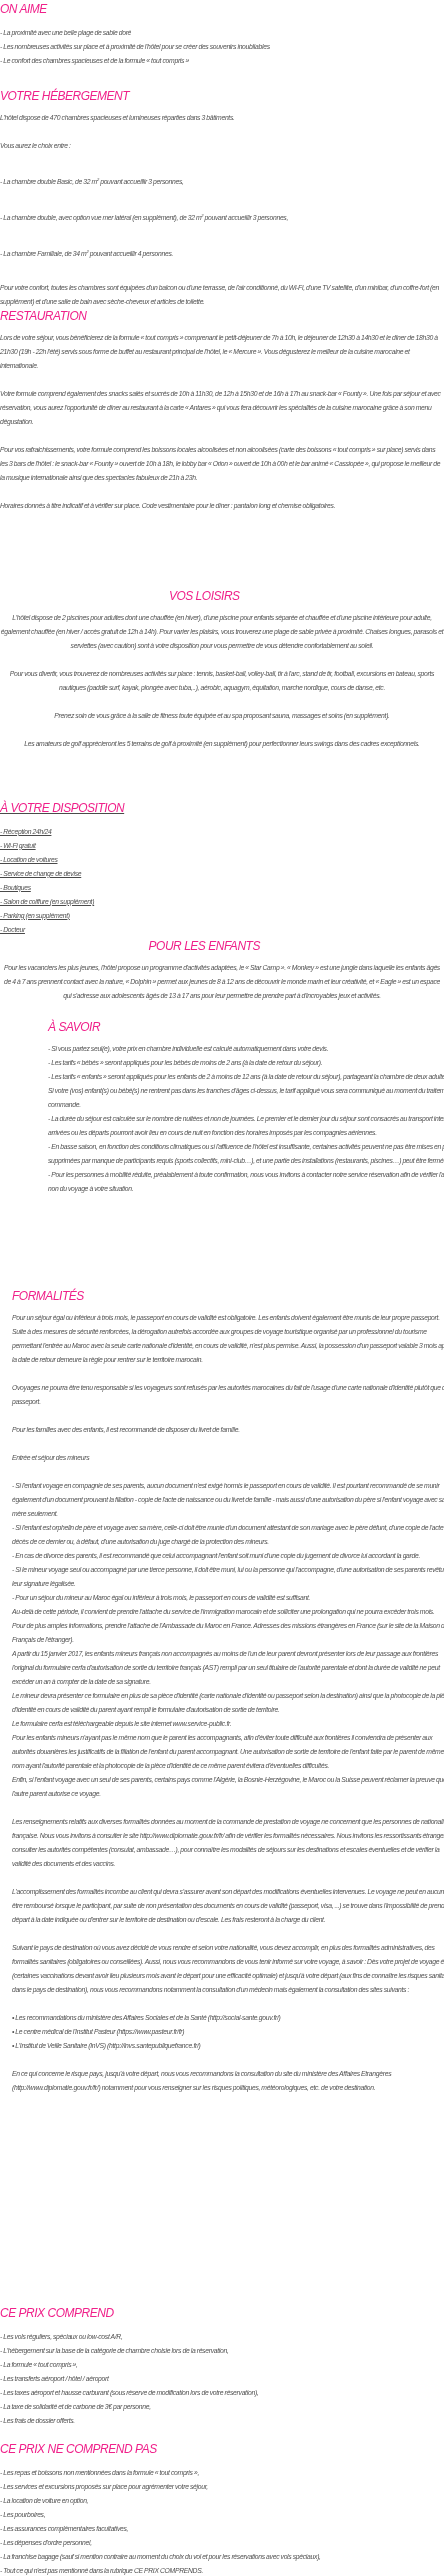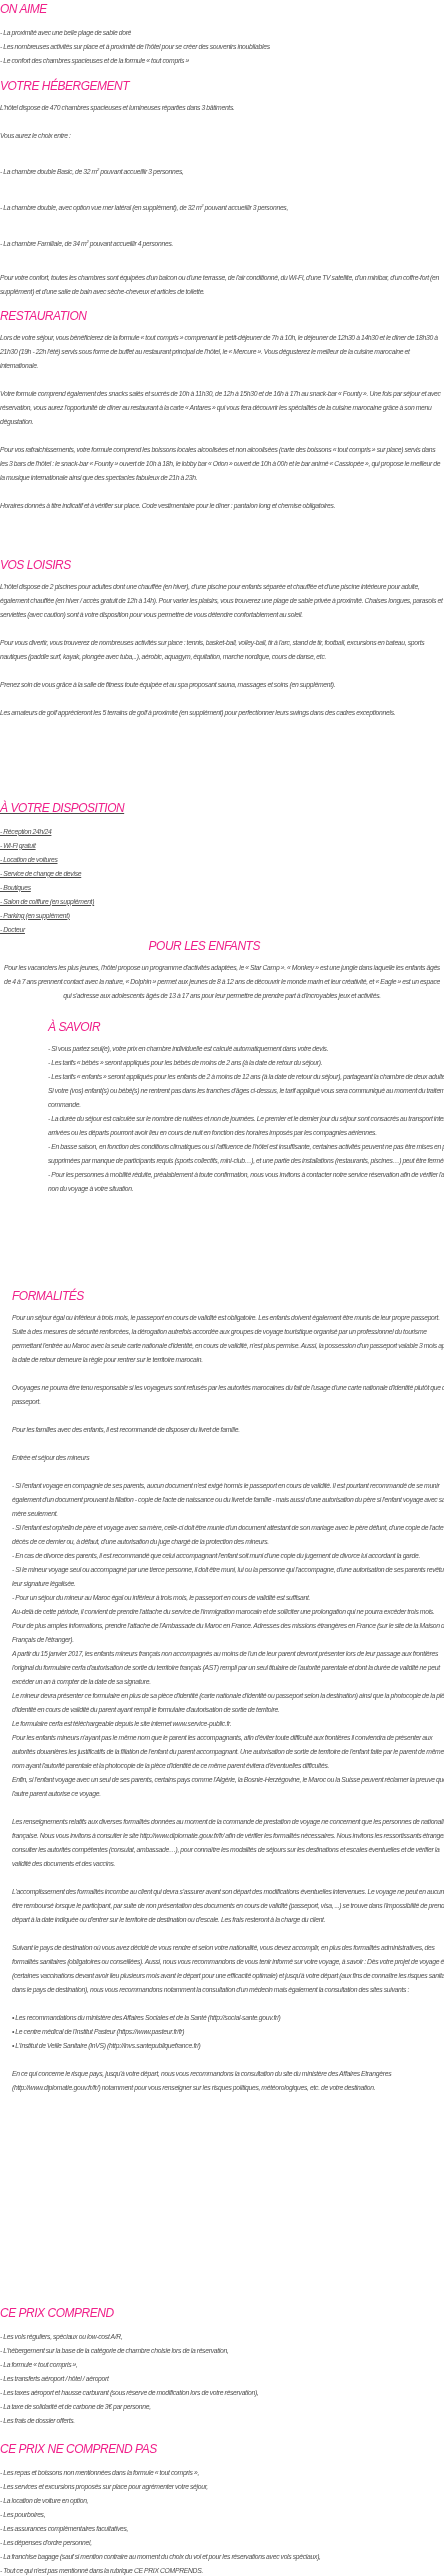--- a/index.html
+++ b/index.html
@@ -63,21 +63,21 @@
 <div class="page">
 
   <div class="block" style="top:1.2px;">
     <h2 class="section-title">ON AIME</h2>
     <div style="height:8.2px"></div>
     <span class="list-line">- La proximité avec une belle plage de sable doré</span>
     <span class="list-line">- Les nombreuses activités sur place et à proximité de l'hôtel pour se créer des souvenirs inoubliables</span>
     <span class="list-line">- Le confort des chambres spacieuses et de la formule « tout compris »</span>
   </div>
 
-  <div class="block" style="top:78px;">
+  <div class="block" style="top:88px;">
     <h2 class="section-title">VOTRE HÉBERGEMENT</h2>
     <div style="height:7px"></div>
     <p class="body-text">L'hôtel dispose de 470 chambres spacieuses et lumineuses réparties dans 3 bâtiments.</p>
     <div style="height:14px"></div>
     <p class="body-text">Vous aurez le choix entre :</p>
     <div style="height:22px"></div>
     <span class="list-line"><span>- La chambre double Basic, de 32 m</span><sup class="m2">2</sup><span> pouvant accueillir 3 personnes,</span></span>
     <div style="height:22px"></div>
     <span class="list-line"><span>- La chambre double, avec option vue mer latéral (en supplément), de 32 m</span><sup class="m2">2</sup><span> pouvant accueillir 3 personnes,</span></span>
     <div style="height:22px"></div>
@@ -91,21 +91,21 @@
     <div style="height:7px"></div>
     <p class="body-text">Lors de votre séjour, vous bénéficierez de la formule « tout compris » comprenant le petit-déjeuner de 7h à 10h, le déjeuner de 12h30 à 14h30 et le dîner de 18h30 à 21h30 (19h - 22h l'été) servis sous forme de buffet au restaurant principal de l'hôtel, le « Mercure ». Vous dégusterez le meilleur de la cuisine marocaine et internationale.</p>
     <div style="height:14px"></div>
     <p class="body-text">Votre formule comprend également des snacks salés et sucrés de 10h à 11h30, de 12h à 15h30 et de 16h à 17h au snack-bar « Founty ». Une fois par séjour et avec réservation, vous aurez l'opportunité de dîner au restaurant à la carte « Antares » qui vous fera découvrir les spécialités de la cuisine marocaine grâce à son menu dégustation.</p>
     <div style="height:14px"></div>
     <p class="body-text">Pour vos rafraichissements, votre formule comprend les boissons locales alcoolisées et non alcoolisées (carte des boissons « tout compris » sur place) servis dans les 3 bars de l'hôtel : le snack-bar « Founty » ouvert de 10h à 18h, le lobby bar « Orion » ouvert de 10h à 00h et le bar animé « Cassiopée », qui propose le meilleur de la musique internationale ainsi que des spectacles fabuleux de 21h à 23h.</p>
     <div style="height:14px"></div>
     <p class="body-text">Horaires donnés à titre indicatif et à vérifier sur place. Code vestimentaire pour le dîner : pantalon long et chemise obligatoires.</p>
   </div>
 
-  <div class="block" style="top:557px;">
+  <div class="block" style="top:588px;text-align:center;">
     <h2 class="section-title">VOS LOISIRS</h2>
     <div style="height:7px"></div>
     <p class="body-text">L'hôtel dispose de 2 piscines pour adultes dont une chauffée (en hiver), d'une piscine pour enfants séparée et chauffée et d'une piscine intérieure pour adulte, également chauffée (en hiver / accès gratuit de 12h à 14h). Pour varier les plaisirs, vous trouverez une plage de sable privée à proximité. Chaises longues, parasols et serviettes (avec caution) sont à votre disposition pour vous permettre de vous détendre confortablement au soleil.</p>
     <div style="height:14px"></div>
     <p class="body-text">Pour vous divertir, vous trouverez de nombreuses activités sur place : tennis, basket-ball, volley-ball, tir à l'arc, stand de tir, football, excursions en bateau, sports nautiques (paddle surf, kayak, plongée avec tuba,..), aérobic, aquagym, équitation, marche nordique, cours de danse, etc.</p>
     <div style="height:14px"></div>
     <p class="body-text">Prenez soin de vous grâce à la salle de fitness toute équipée et au spa proposant sauna, massages et soins (en supplément).</p>
     <div style="height:14px"></div>
     <p class="body-text">Les amateurs de golf apprécieront les 5 terrains de golf à proximité (en supplément) pour perfectionner leurs swings dans des cadres exceptionnels.</p>
   </div>

